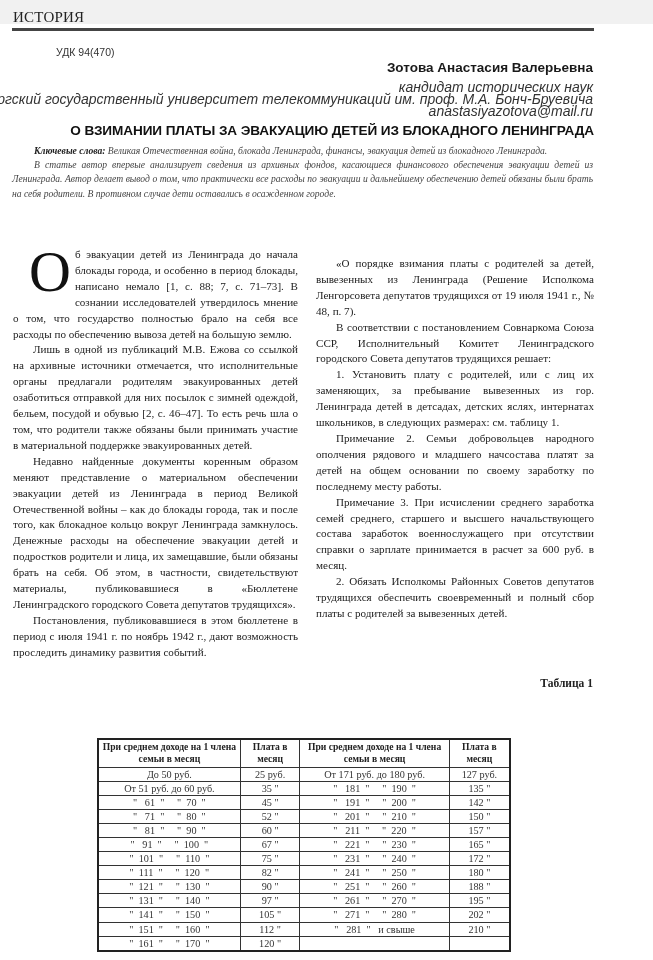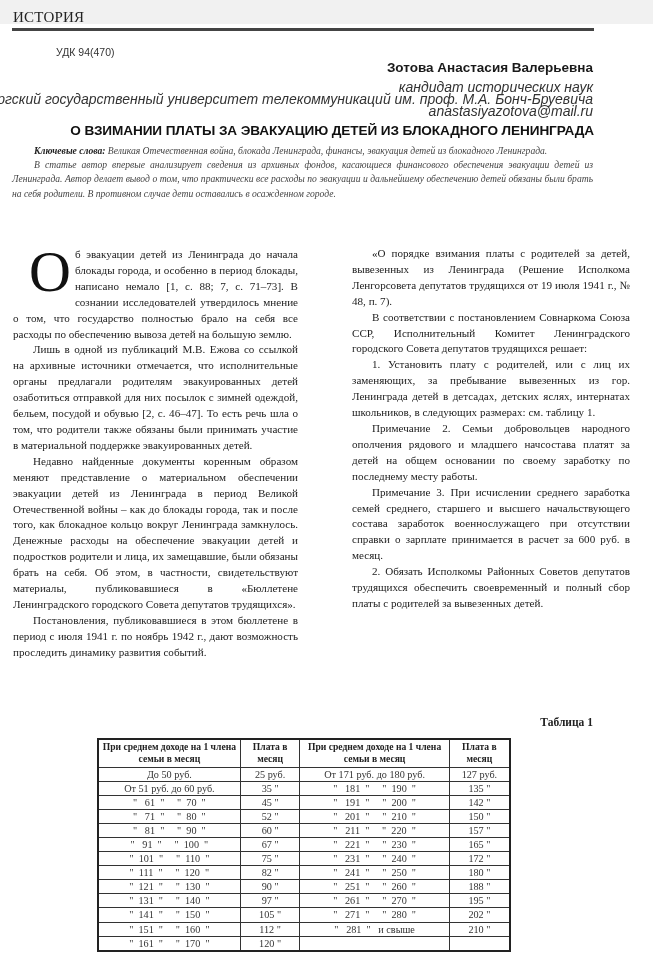--- a/index.html
+++ b/index.html
@@ -18,26 +18,26 @@
   .meta.email { top: 103px; }
 
   .title { position: absolute; left: 12px; width: 582px; top: 123px; font-family: "Liberation Sans", sans-serif; font-weight: bold; font-size: 13.6px; text-align: right; color: #111; letter-spacing: -0.1px; }
 
   .abstract { position: absolute; left: 12px; width: 581px; top: 144px; font-family: "Liberation Serif", serif; font-style: italic; font-size: 9.6px; line-height: 14.2px; color: #444; text-align: justify; }
   .abstract p { text-indent: 22px; }
   .abstract .kw-label { font-weight: bold; color: #222; }
 
   .col { position: absolute; top: 247px; font-family: "Liberation Serif", serif; font-size: 11.1px; line-height: 15.9px; color: #222; text-align: justify; hyphens: manual; }
   .col.left { left: 13px; width: 285px; }
-  .col.right { left: 316px; width: 278px; top: 246px; margin-left: 36px; }
+  .col.right { left: 316px; width: 278px; top: 256px; }
   .col p { text-indent: 20px; }
   .col p.first { text-indent: 0; }
   .dropcap { float: left; font-family: "Liberation Serif", serif; font-size: 58px; line-height: 46px; height: 48px; margin: 2px 4px 0 16px; color: #111; }
 
-  .table-caption { position: absolute; right: 60px; top: 716px; font-family: "Liberation Serif", serif; font-weight: bold; font-size: 11.5px; color: #222; }
+  .table-caption { position: absolute; right: 60px; top: 677px; font-family: "Liberation Serif", serif; font-weight: bold; font-size: 11.5px; color: #222; }
 
   table.fees { position: absolute; left: 97px; top: 738px; width: 414px; border-collapse: collapse; border: 2px solid #222; font-family: "Liberation Serif", serif; font-size: 10.2px; color: #333; }
   table.fees th, table.fees td { border: 1px solid #333; text-align: center; padding: 0 2px; white-space: pre; }
   table.fees th { font-weight: bold; font-size: 9.6px; line-height: 12px; height: 28px; color: #222; white-space: normal; }
   table.fees td { height: 14.1px; line-height: 13px; }
   table.fees col.c1 { width: 143px; }
   table.fees col.c2 { width: 60px; }
   table.fees col.c3 { width: 150px; }
   table.fees col.c4 { width: 61px; }
 </style>

